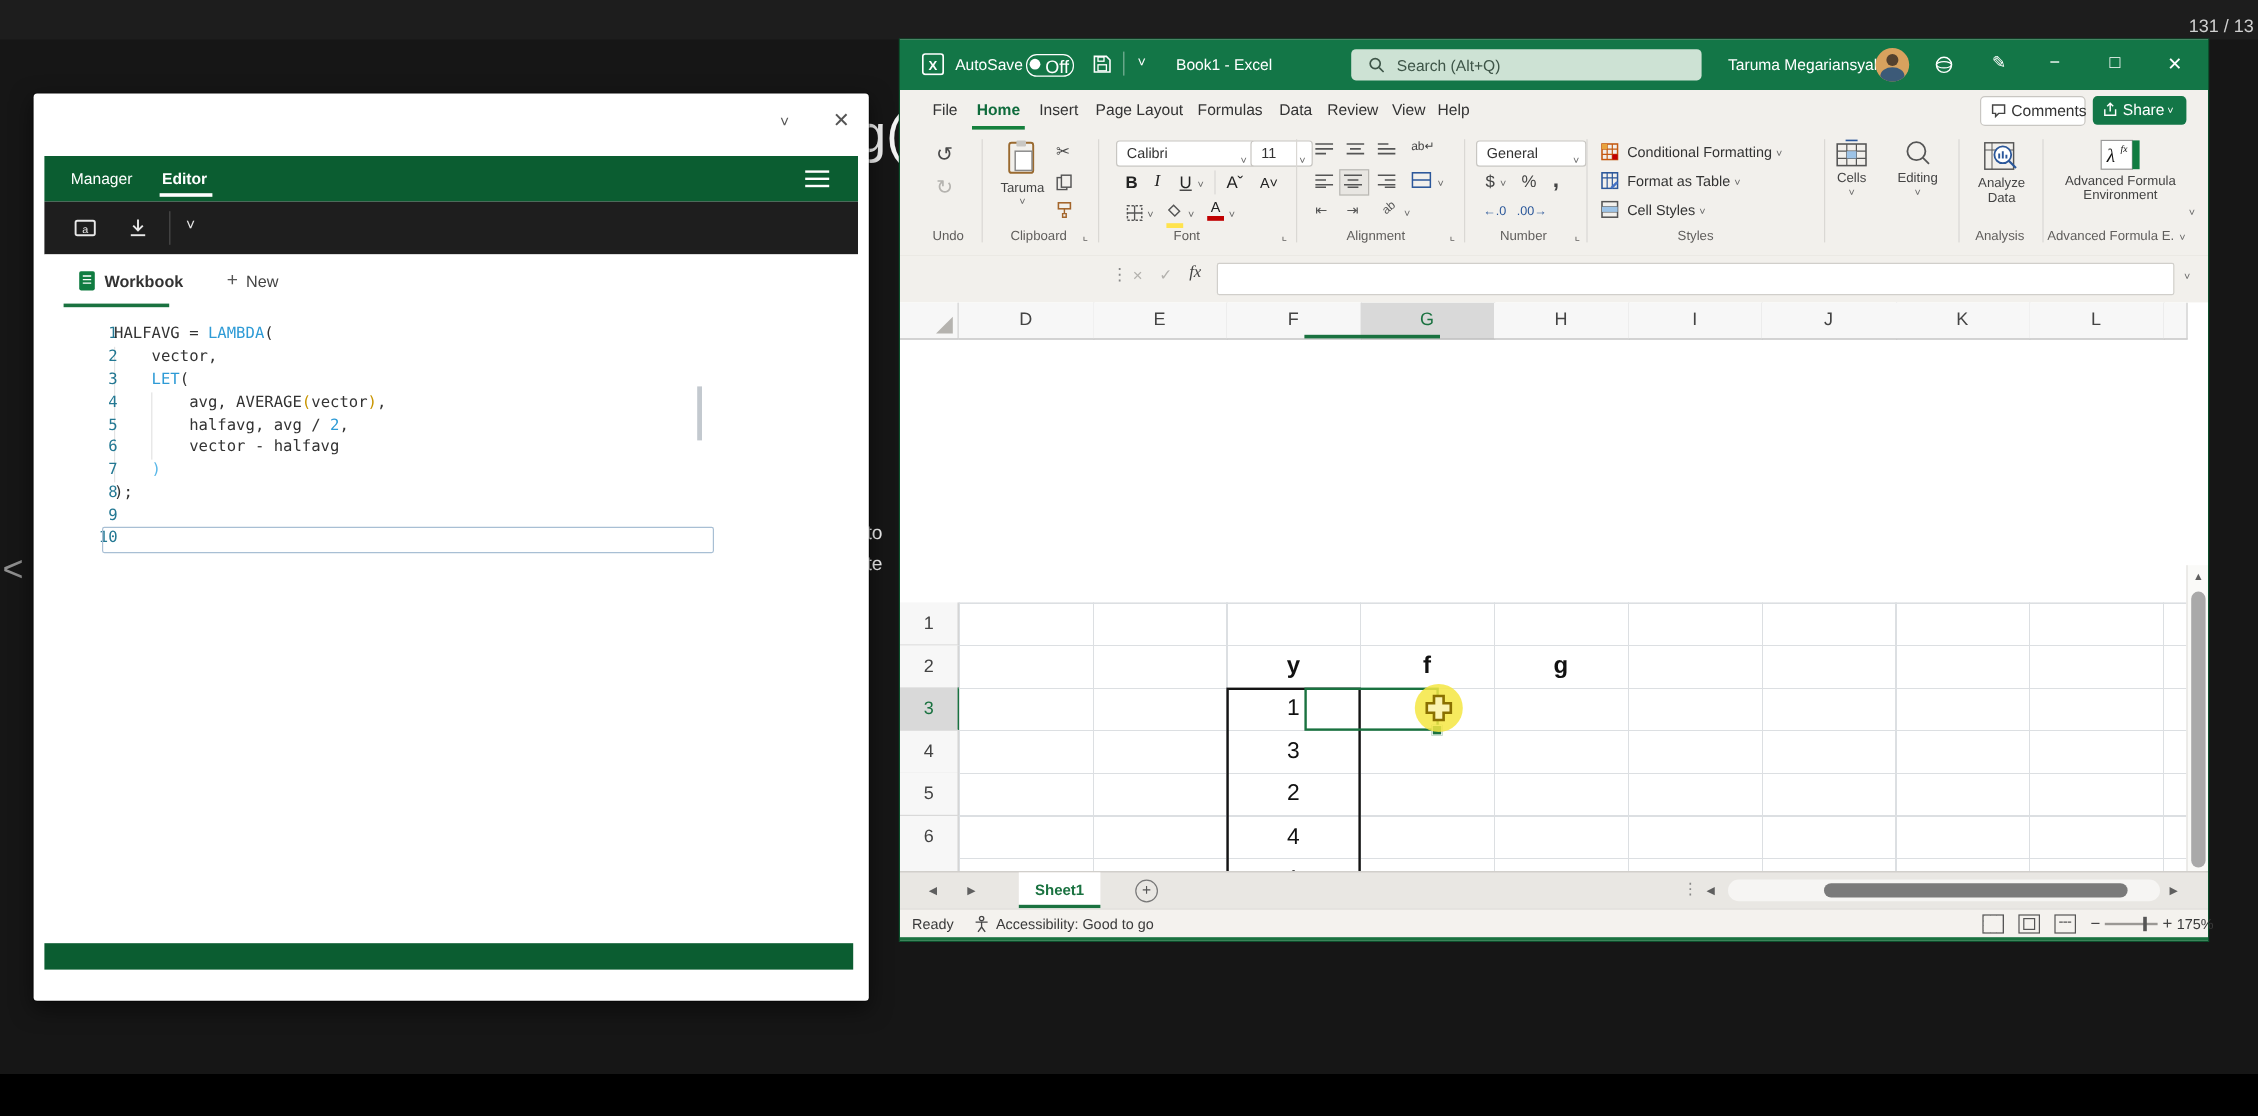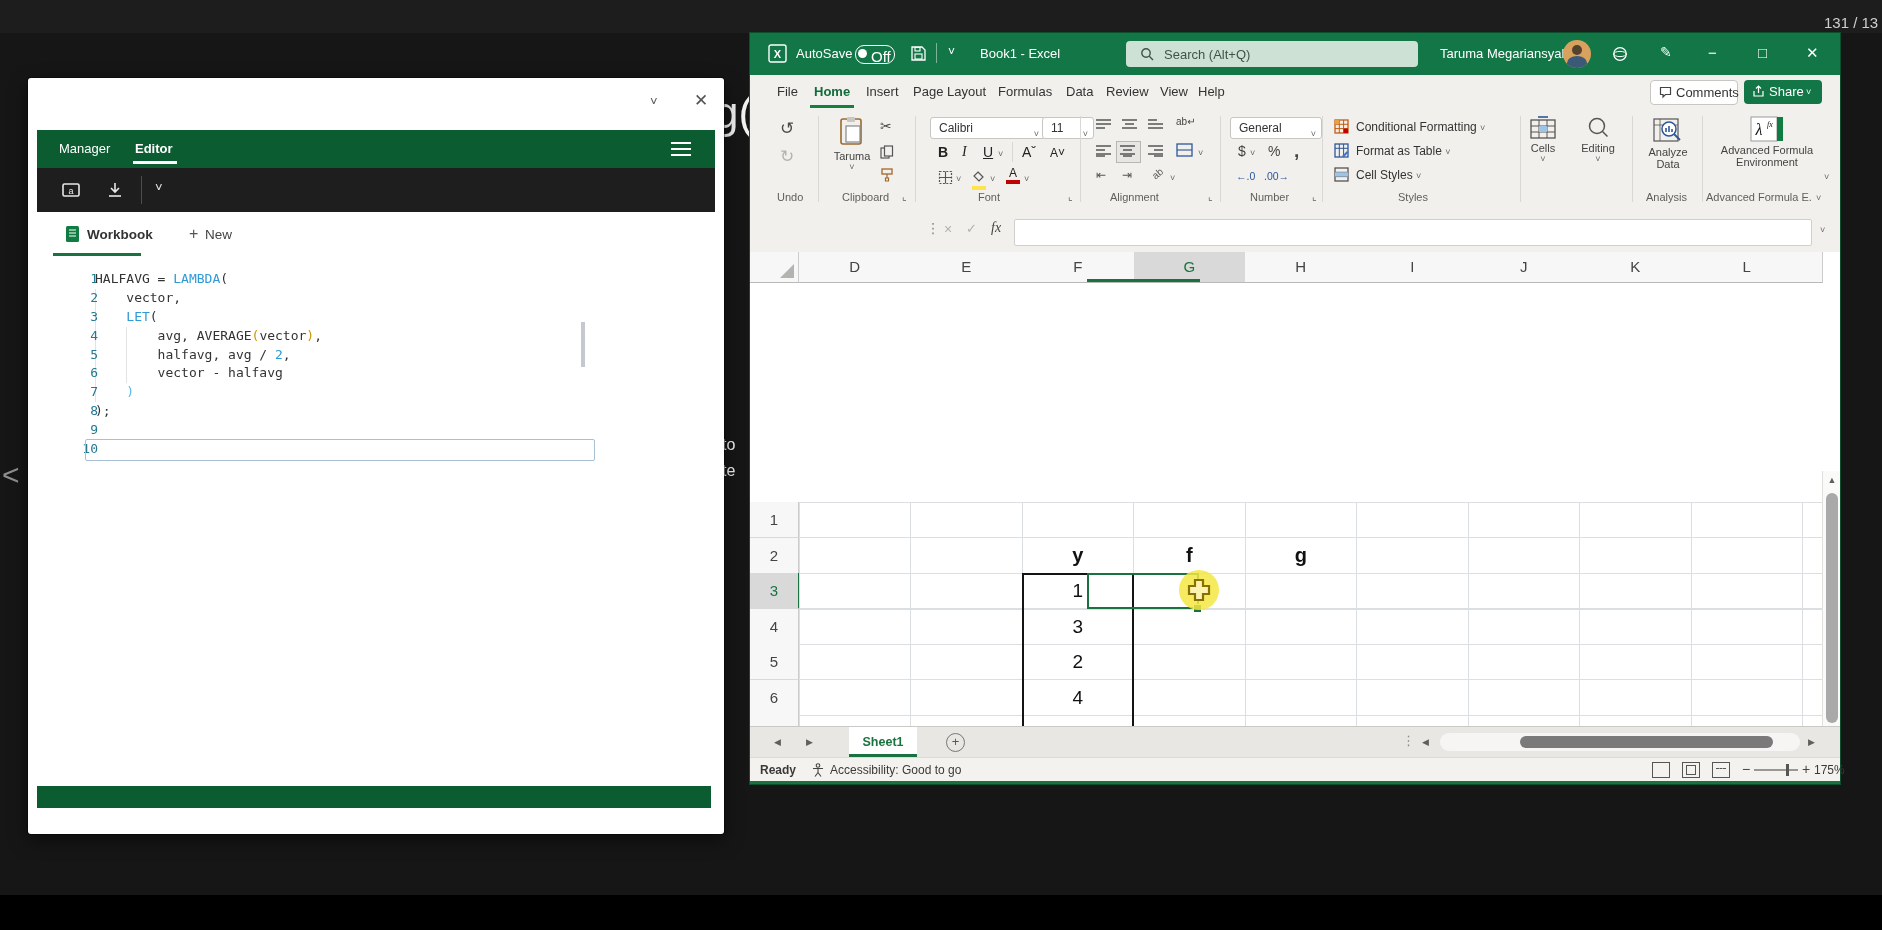--- a/index.html
+++ b/index.html
@@ -307,21 +307,21 @@
         </svg>
       <svg class="a" style="left:426px;top:33px;" width="17" height="14" viewBox="0 0 17 14">
           <rect x="1" y="1" width="15" height="12" fill="none" stroke="#2B579A" stroke-width="1.3"></rect>
           <path d="M1 7h15" stroke="#2B579A" stroke-width="1.1"></path>
         </svg>
       <div class="a chev" style="left:448px;top:38px;">˅</div>
       <div class="a" style="left:346px;top:58px;font-size:12px;color:#555;">⇤</div>
       <div class="a" style="left:372px;top:58px;font-size:12px;color:#555;">⇥</div>
       <div class="a" style="left:402px;top:58px;font-size:10px;color:#555;transform:rotate(-40deg);">ab</div>
       <div class="a chev" style="left:420px;top:63px;">˅</div>
-      <div class="a glabel" style="left:360px;">Alignment</div>
+      <div class="a glabel" style="left:372px;">Alignment</div>
       <div class="a launch" style="left:458px;">⌞</div>
       <div class="a sep" style="left:470px;"></div>
 
       <div class="a combo" style="left:480px;top:7px;width:82px;height:20px;line-height:20px;padding-left:8px;"><span>General</span><span class="a chev" style="right:5px;top:6px;">˅</span></div>
       <div class="a" style="left:488px;top:33px;font-size:14px;color:#444;">$</div>
       <div class="a chev" style="left:500px;top:38px;">˅</div>
       <div class="a" style="left:518px;top:33px;font-size:14px;color:#444;">%</div>
       <div class="a" style="left:544px;top:30px;font-size:19px;font-weight:bold;color:#444;">,</div>
       <div class="a" style="left:486px;top:60px;font-size:10.5px;color:#2B579A;">←.0</div>
       <div class="a" style="left:514px;top:60px;font-size:10.5px;color:#2B579A;">.00→</div>
@@ -475,21 +475,21 @@
       <div class="a" style="left:196px;top:6px;width:17px;height:17px;border:1px solid #777;border-radius:50%;color:#555;text-align:center;line-height:16px;font-size:13px;">+</div>
       <div class="a" style="left:652px;top:6px;font-size:13px;color:#888;">⋮</div>
       <div class="a scar" style="left:672px;top:10px;">◀</div>
       <div class="a htrack">
         <div class="a hthumb"></div>
       </div>
       <div class="a scar" style="left:1058px;top:10px;">▶</div>
     </div>
 
     <div class="a status">
-      <div class="a" style="left:10px;top:5px;font-weight:bold;">Ready</div>
+      <div class="a" style="left:10px;top:5px;">Ready</div>
       <svg class="a" style="left:62px;top:5px;" width="12" height="14" viewBox="0 0 12 14">
           <circle cx="6" cy="2.5" r="1.8" fill="none" stroke="#444" stroke-width="1.1"></circle>
           <path d="M1 5.5h10M6 5.5v4M6 9.5l-3 4M6 9.5l3 4" fill="none" stroke="#444" stroke-width="1.1"></path>
         </svg>
       <div class="a" style="left:80px;top:5px;">Accessibility: Good to go</div>
       <div class="a vwico" style="left:902px;top:4px;background:linear-gradient(#F4F2EE,#F4F2EE),repeating-linear-gradient(to right,#555 0 1px,transparent 1px 5px),repeating-linear-gradient(to bottom,#555 0 1px,transparent 1px 4px);background-blend-mode:normal;"></div>
       <div class="a vwico" style="left:932px;top:4px;">
           <div style="margin:2px auto 0;width:8px;height:8px;border:1px solid #555;"></div>
         </div>
       <div class="a vwico" style="left:962px;top:4px;">

